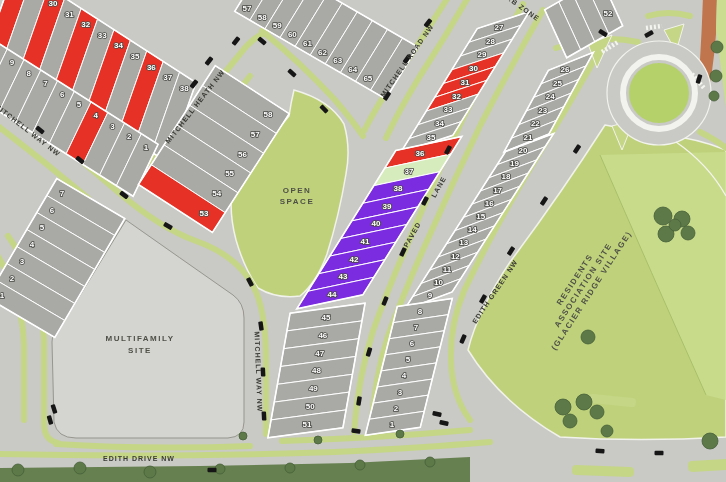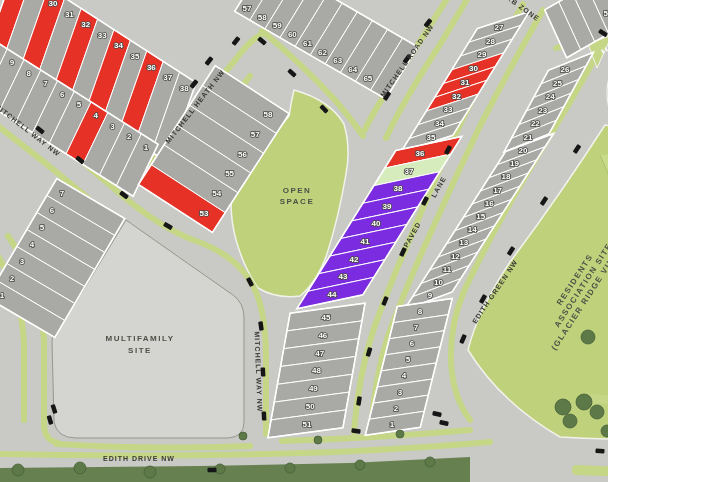--- a/index.html
+++ b/index.html
@@ -1,16 +1,16 @@
 <!DOCTYPE html>
 <html><head>
 <meta charset="utf-8">
 <style>
   html,body{margin:0;padding:0;background:#ffffff;}
-  .stage{position:relative;width:608px;height:482px;overflow:hidden;background:#8b5cf6;
+  .stage{position:relative;width:726px;height:482px;overflow:hidden;background:#8b5cf6;
          font-family:"Liberation Sans", sans-serif;}
   svg{position:absolute;left:0;top:0;}
   text{font-family:"Liberation Sans", sans-serif;}
   .lotnum{font-size:8px;font-weight:bold;fill:#ffffff;stroke:#4a4a46;stroke-width:1.7px;
           paint-order:stroke;text-anchor:middle;}
   .street{font-size:7px;font-weight:bold;fill:#3a3a35;letter-spacing:1px;text-anchor:middle;}
   .arealbl{font-size:8px;font-weight:bold;fill:#4f5147;letter-spacing:1.5px;text-anchor:middle;}
 </style>
 </head>
 <body>

